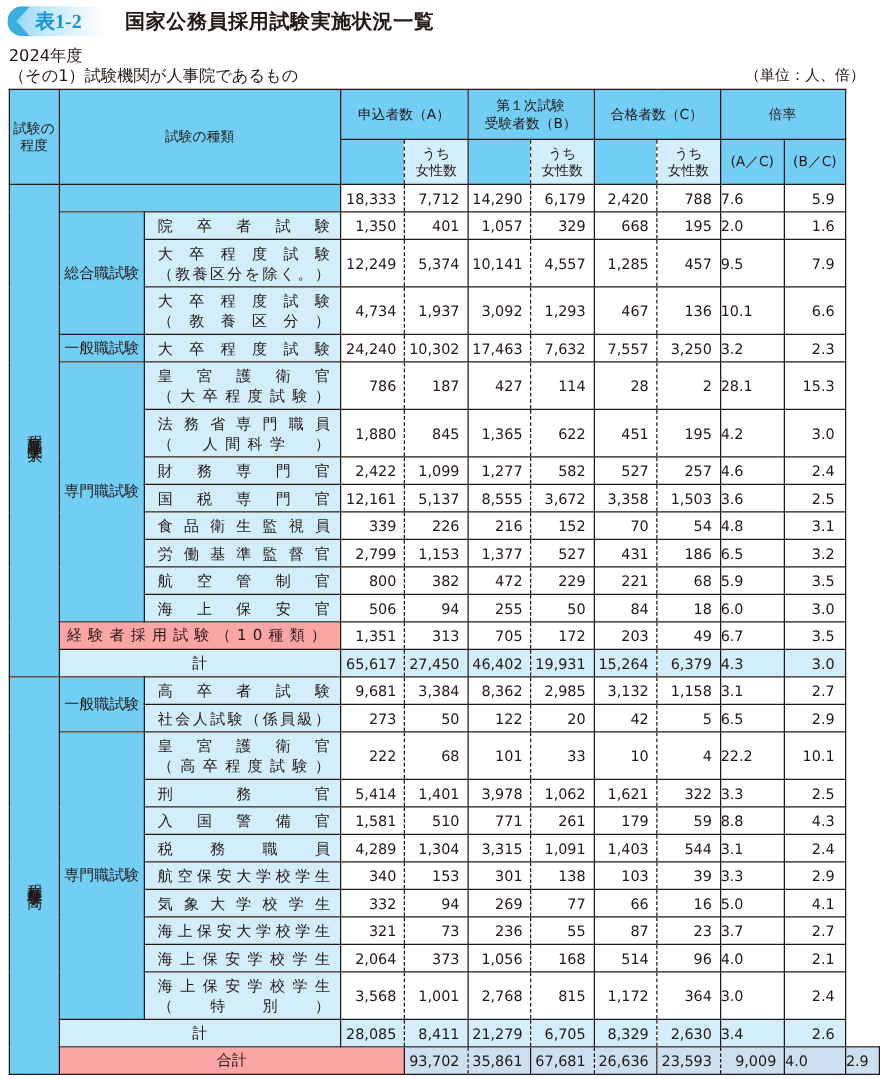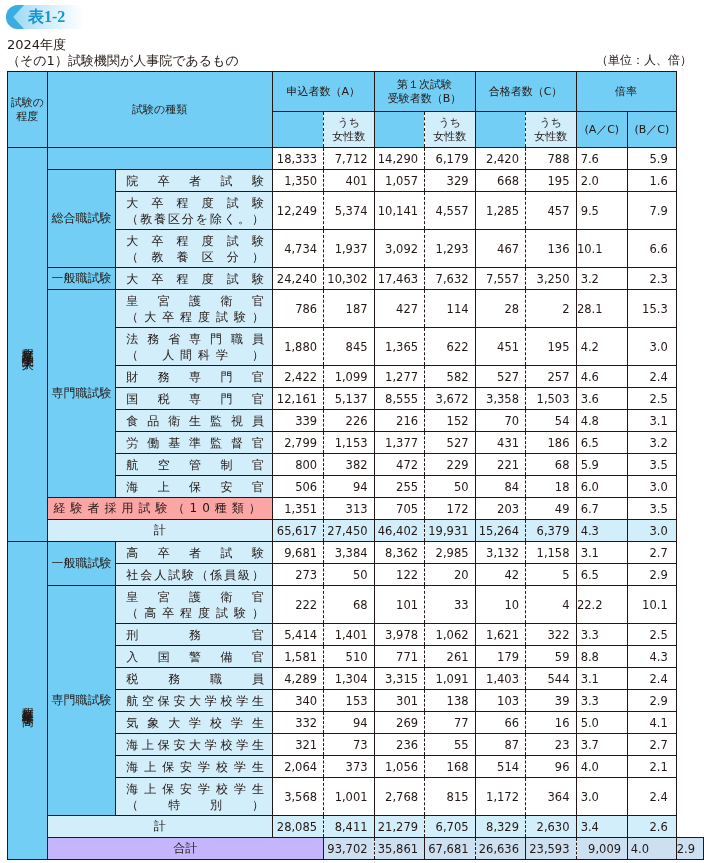--- a/index.html
+++ b/index.html
@@ -28,36 +28,37 @@
   .cat{background:#72cef4;text-align:center;vertical-align:middle;font-size:12px;}
   .type{background:#d3eefb;font-size:12px;padding:0 8px 0 10px;text-align:justify;
         text-align-last:justify;letter-spacing:0px;line-height:16px;}
   .type .ln{display:block;text-align:justify;text-align-last:justify;}
   .type-wide{background:#fca5a5;font-size:12px;text-align:center;letter-spacing:5px;}
   .blank{background:#72cef4;}
   .num{text-align:right;padding-right:6px;background:#ffffff;}
   .num.sub{border-left:1px dashed #231815;}
   .num.main{border-right:1px dashed #231815;}
   tr.dash td.num, tr.dash td.type{border-top:1px dashed #231815;}
-  .ratio{text-align:center;padding-right:24px;}
+  .ratio{text-align:left;padding-right:24px;}
   .ratio2{text-align:right;padding-right:8px;}
   tr.subtotal td{background:#d3eefb;}
   tr.subtotal td.lbl{text-align:center;font-size:12px;}
   tr.total td{background:#cce0f2;}
-  tr.total td.lbl{text-align:center;font-size:12px;background:#c4b5fd;}
+  tr.total td.lbl{text-align:center;font-size:12px;background:#fca5a5;}
   tr.total td.ratio, tr.total td.ratio2{background:#cce0f2;}
 </style>
 </head>
 <body>
 
 <div class="title-row">
   <div class="badge">
     <span class="badge-swoosh"></span>
     <span class="badge-text">表1-2</span>
   </div>
+  <span class="main-title">国家公務員採用試験実施状況一覧</span>
 </div>
 <div class="year">2024年度</div>
 <div class="subtitle">（その1）試験機関が人事院であるもの</div>
 <div class="unit">（単位：人、倍）</div>
 
 <table>
   <colgroup>
     <col style="width:42px">
       <col style="width:72px">
       <col style="width:159px">

